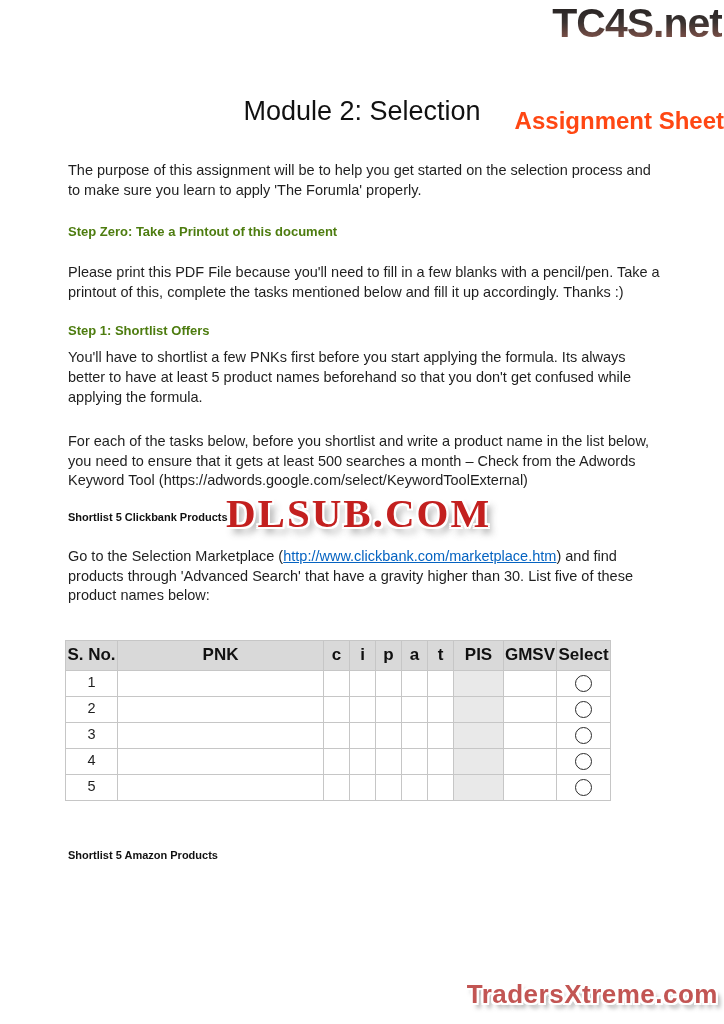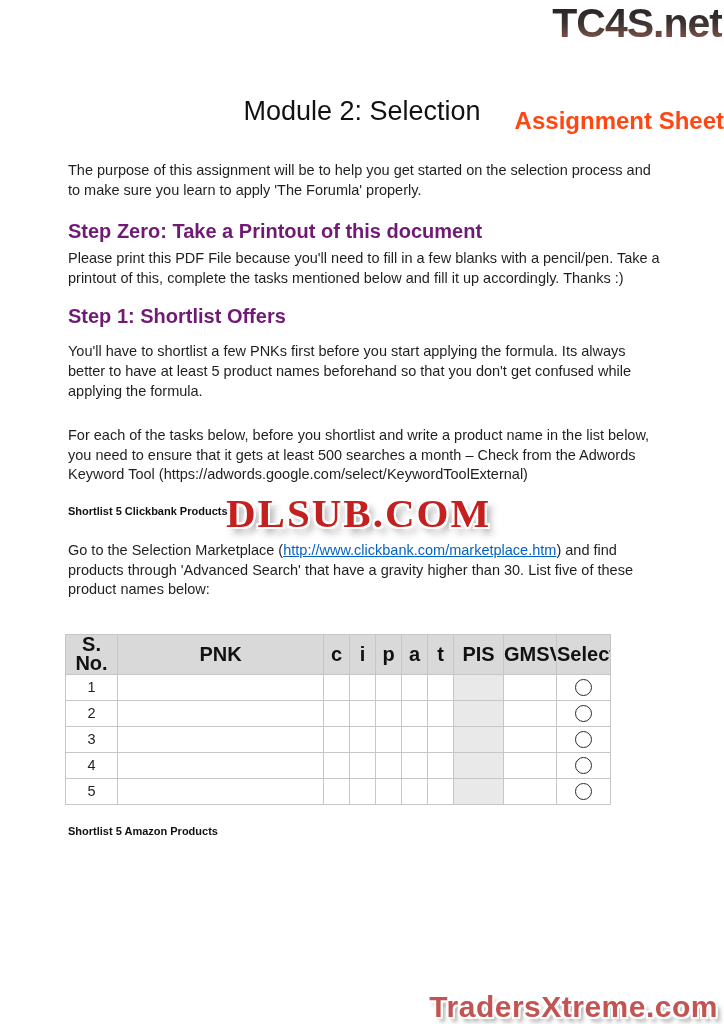--- a/index.html
+++ b/index.html
@@ -50,30 +50,30 @@
   .flow {
     position: absolute;
     left: 68px;
     top: 140px;
     width: 648px;
     font-size: 14.5px;
     line-height: 19.6px;
   }
   .para { white-space: pre-line; margin: 0; }
   .p-intro   { margin-top: 21px; }
-  .h-section { font-size: 20px; font-weight: bold; line-height: 23px; color: #701a75; }
+  .h-section { font-size: 13px; font-weight: bold; line-height: 23px; color: #4d7c0f; }
   .h-step0   { margin-top: 20px; }
-  .p-step0   { margin-top: 6px; }
+  .p-step0   { margin-top: 20px; }
   .h-step1   { margin-top: 17px; }
-  .p-step1a  { margin-top: 14px; }
+  .p-step1a  { margin-top: 6px; }
   .p-step1b  { margin-top: 25px; }
   .h-small   { font-size: 11px; font-weight: bold; line-height: 20px; color: #111; }
   .h-clickbank { margin-top: 16px; }
   .p-clickbank { margin-top: 20px; }
-  .h-amazon  { margin-top: 16px; }
+  .h-amazon  { margin-top: 44px; }
   .p-amazon  { margin-top: 18px; }
 
   a.doc-link {
     color: var(--link_blue, #0563C1);
     text-decoration: underline;
     cursor: pointer;
   }
 
   
   table.shortlist {
@@ -85,21 +85,21 @@
   }
   table.shortlist th, table.shortlist td {
     border: 1px solid var(--table_border, #C6C6C6);
     padding: 0;
     text-align: center;
     vertical-align: middle;
     overflow: hidden;
   }
   table.shortlist th {
     background: var(--table_header_bg, #D9D9D9);
-    font-size: 20px;
+    font-size: 17px;
     font-weight: bold;
     height: 30px;
     color: #111;
   }
   table.shortlist td { height: 26px; font-size: 14.5px; background: #fff; }
   table.shortlist td.pis-cell { background: var(--pis_col_bg, #E9E9E9); }
   .radio-circle {
     width: 17px; height: 17px;
     border: 1px solid #2b2b2b;
     border-radius: 50%;
@@ -122,22 +122,22 @@
       -2px 0 0 #fff, 2px 0 0 #fff, 0 -2px 0 #fff, 0 2px 0 #fff,
       -2px -2px 0 #fff, 2px 2px 0 #fff, -2px 2px 0 #fff, 2px -2px 0 #fff,
       5px 6px 7px rgba(60,60,60,0.45);
     z-index: 5;
   }
 
   
   .footer-logo {
     position: absolute;
     right: 6px;
-    bottom: 0;
-    font-size: 30px;
+    bottom: 14px;
+    font-size: 26px;
     font-weight: bold;
     letter-spacing: 0.5px;
     color: var(--footer_red, #C25553);
     text-shadow:
       -2px 0 0 #fff, 2px 0 0 #fff, 0 -2px 0 #fff, 0 2px 0 #fff,
       -2px -2px 0 #fff, 2px 2px 0 #fff, -2px 2px 0 #fff, 2px -2px 0 #fff,
       4px 5px 4px rgba(90,90,90,0.55);
   }
 </style>
 </head>

